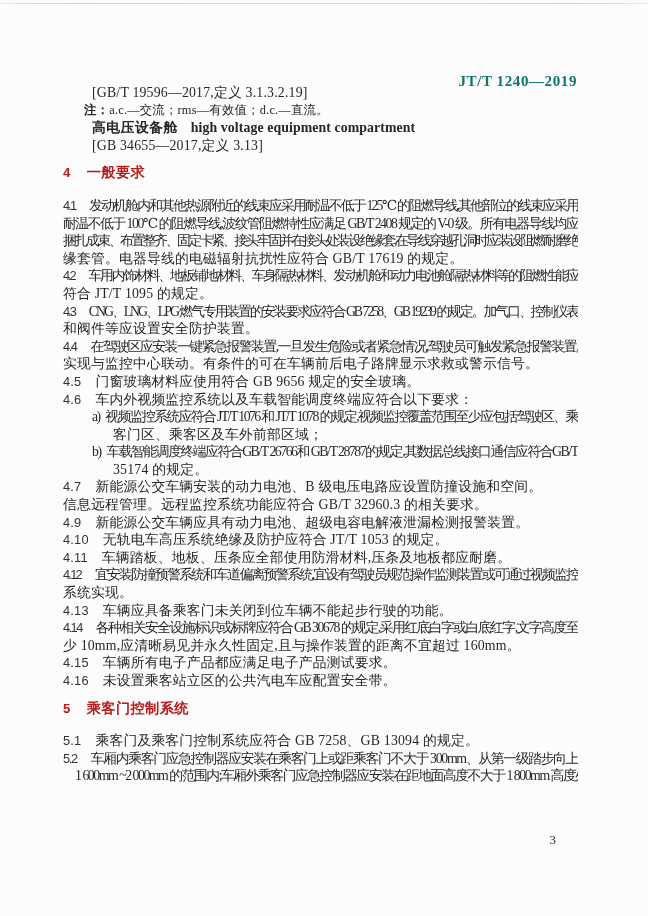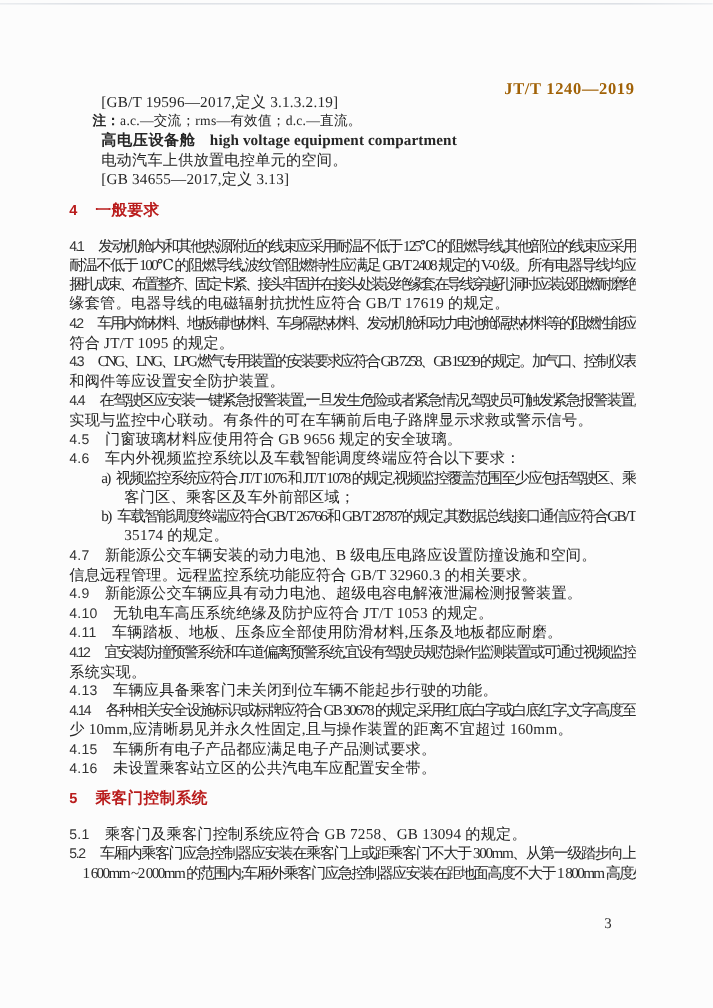--- a/index.html
+++ b/index.html
@@ -11,21 +11,21 @@
     font-family:"Liberation Serif","DejaVu Serif",serif;
     color:#242424;
   }
   .scan-edge {
     position:absolute; top:3px; left:0; width:100%; height:1px;
     background:linear-gradient(90deg,#e3e6ea 0%,#cfd4db 12%,#d8dce2 55%,#cfd4db 88%,#e4e7eb 100%);
   }
   .std-code {
     position:absolute; top:73px; right:71px;
     font-weight:bold; font-size:15px; letter-spacing:.6px;
-    color:#a16207; white-space:nowrap;
+    color:#0f766e; white-space:nowrap;
   }
   .doc-body {
     position:absolute; left:63px; top:84px; width:515px;
   }
   .line {
     font-size:13.8px; line-height:17.6px; height:17.6px;
     letter-spacing:.2px; white-space:nowrap; overflow:hidden;
     color:#262626;
   }
   .indent { padding-left:29px; }
@@ -53,21 +53,20 @@
 <body>
 
 <div class="scan-edge"></div>
 
 <div class="std-code">JT/T 1240—2019</div>
 
 <div class="doc-body">
     <div class="line indent" style="">[GB/T 19596—2017,定义 3.1.3.2.19]</div>
     <div class="line note" style=""><span class="note-label">注：</span>a.c.—交流；rms—有效值；d.c.—直流。</div>
     <div class="line indent term" style=""><span class="zh">高电压设备舱</span><span class="en">high voltage equipment compartment</span></div>
-    <div class="line indent" style="">电动汽车上供放置电控单元的空间。</div>
     <div class="line indent" style="">[GB 34655—2017,定义 3.13]</div>
     <div class="heading"><span class="num">4</span><span class="title">一般要求</span></div>
     <div class="clause">
       <div class="line full" style="letter-spacing: -1.82083px;"><span class="cnum">4.1</span>发动机舱内和其他热源附近的线束应采用耐温不低于 125℃ 的阻燃导线,其他部位的线束应采用</div>
       <div class="line full" style="letter-spacing: -1.47857px;">耐温不低于 100℃ 的阻燃导线,波纹管阻燃特性应满足 GB/T 2408 规定的 V-0 级。所有电器导线均应</div>
       <div class="line full" style="letter-spacing: -2.38696px;">捆扎成束、布置整齐、固定卡紧、接头牢固并在接头处装设绝缘套,在导线穿越孔洞时应装设阻燃耐磨绝</div>
       <div class="line" style="">缘套管。电器导线的电磁辐射抗扰性应符合 GB/T 17619 的规定。</div>
     </div>
     <div class="clause">
       <div class="line full" style="letter-spacing: -2.13333px;"><span class="cnum">4.2</span>车用内饰材料、地板铺地材料、车身隔热材料、发动机舱和动力电池舱隔热材料等的阻燃性能应</div>

